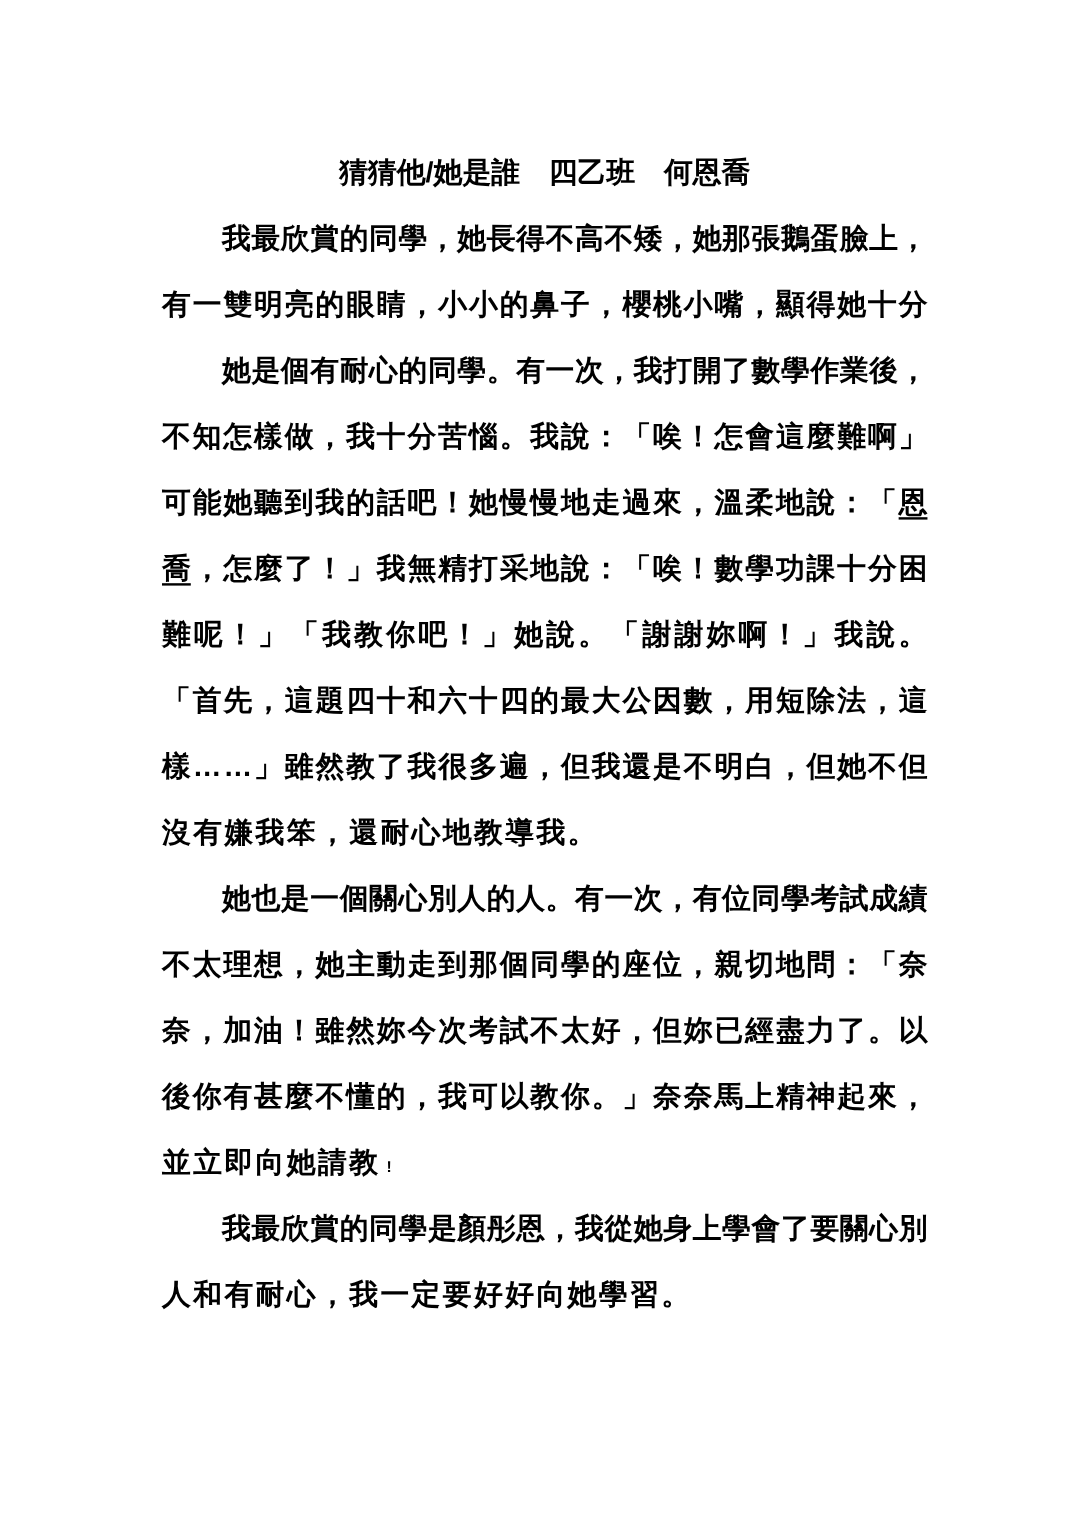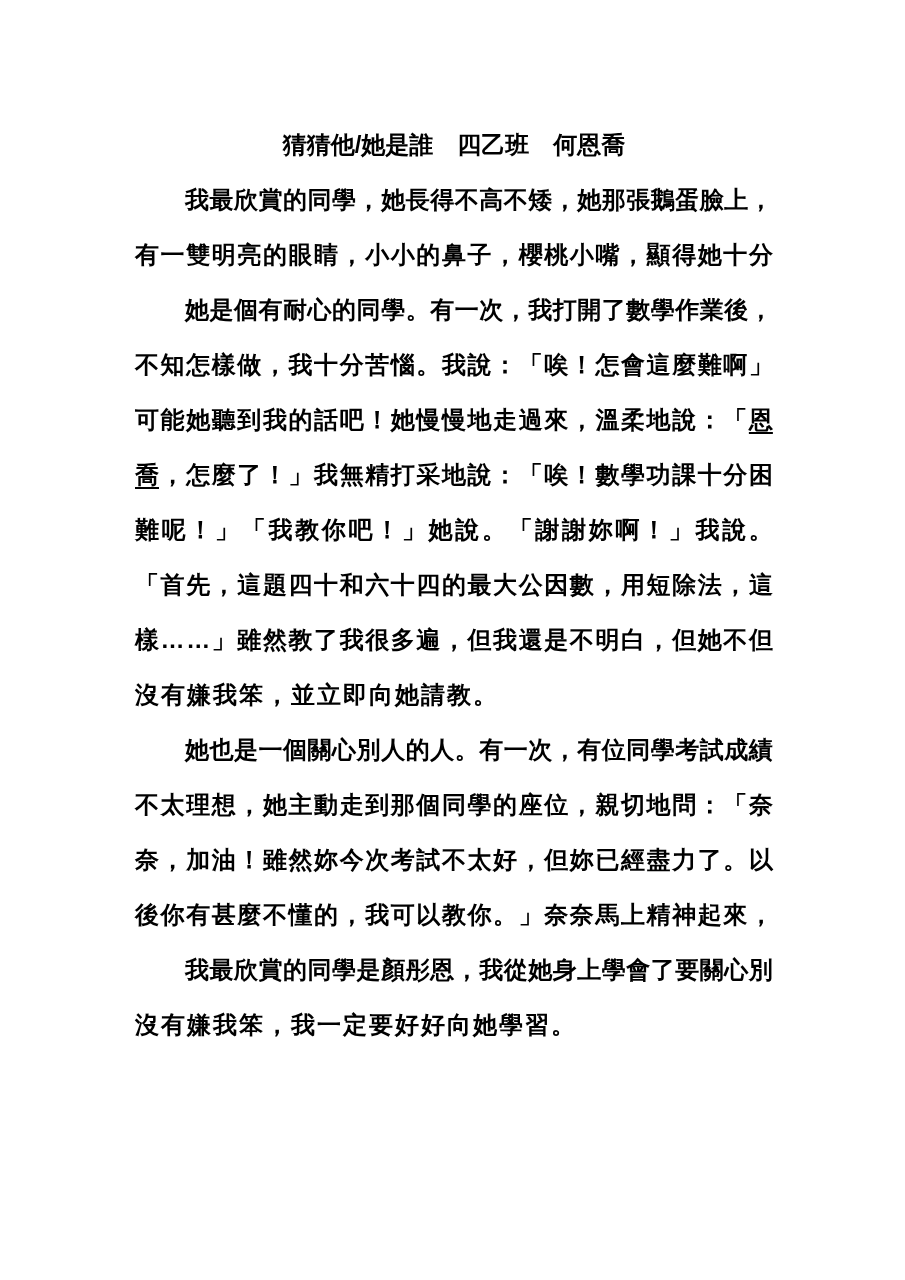--- a/index.html
+++ b/index.html
@@ -300,21 +300,21 @@
           <span class="ch">是</span>
           <span class="ch">不</span>
           <span class="ch">明</span>
           <span class="ch">白</span>
           <span class="ch">，</span>
           <span class="ch">但</span>
           <span class="ch">她</span>
           <span class="ch">不</span>
           <span class="ch">但</span>
         </div>
-        <div class="line"><span class="">沒有嫌我笨，並立即向她請教。</span></div>
+        <div class="line"><span class="">沒有嫌我笨，還耐心地教導我。</span></div>
         <div class="line justify indent">
           <span class="ch">她</span>
           <span class="ch">也</span>
           <span class="ch">是</span>
           <span class="ch">一</span>
           <span class="ch">個</span>
           <span class="ch">關</span>
           <span class="ch">心</span>
           <span class="ch">別</span>
           <span class="ch">人</span>
@@ -408,20 +408,21 @@
           <span class="ch">奈</span>
           <span class="ch">奈</span>
           <span class="ch">馬</span>
           <span class="ch">上</span>
           <span class="ch">精</span>
           <span class="ch">神</span>
           <span class="ch">起</span>
           <span class="ch">來</span>
           <span class="ch">，</span>
         </div>
+        <div class="line"><span class="">並立即向她請教</span><span class="small">!</span></div>
         <div class="line justify indent">
           <span class="ch">我</span>
           <span class="ch">最</span>
           <span class="ch">欣</span>
           <span class="ch">賞</span>
           <span class="ch">的</span>
           <span class="ch">同</span>
           <span class="ch">學</span>
           <span class="ch">是</span>
           <span class="ch">顏</span>
@@ -434,16 +435,16 @@
           <span class="ch">身</span>
           <span class="ch">上</span>
           <span class="ch">學</span>
           <span class="ch">會</span>
           <span class="ch">了</span>
           <span class="ch">要</span>
           <span class="ch">關</span>
           <span class="ch">心</span>
           <span class="ch">別</span>
         </div>
-        <div class="line"><span class="">沒有嫌我笨，我一定要好好向她學習。</span></div>
+        <div class="line"><span class="">人和有耐心，我一定要好好向她學習。</span></div>
       </div>
   </div>
 </div>
 
 </body></html>

